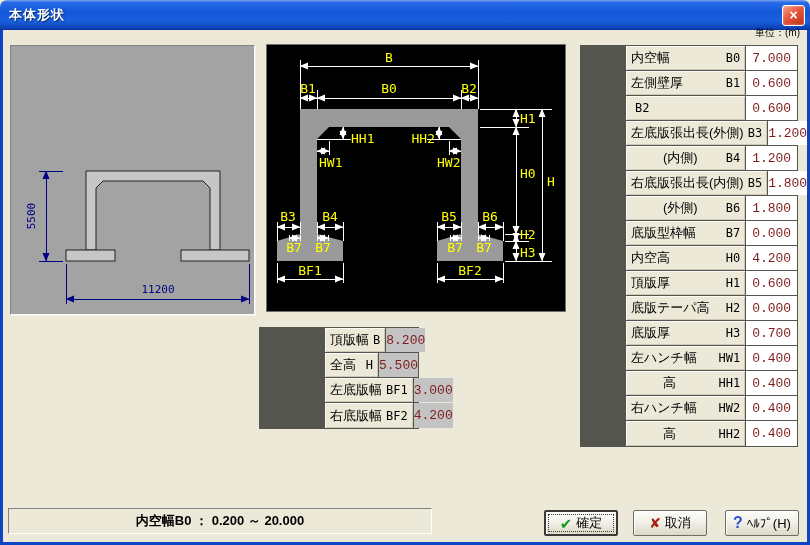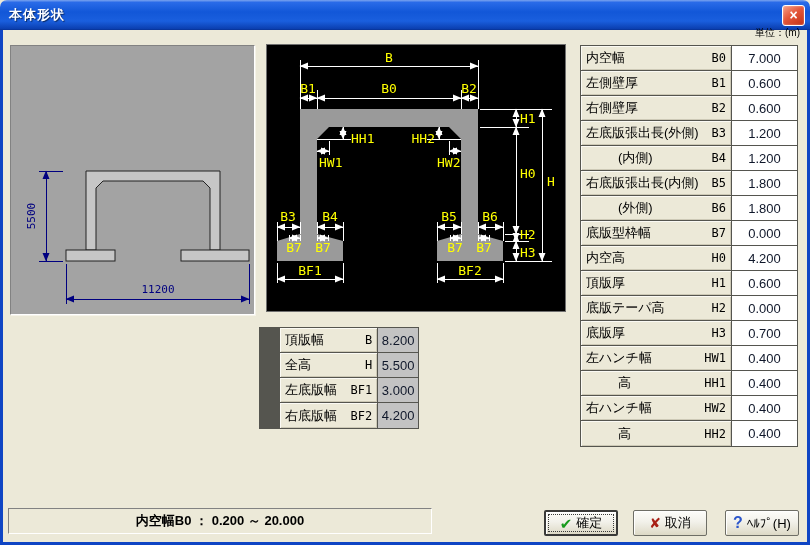--- a/index.html
+++ b/index.html
@@ -46,34 +46,34 @@
   .diagram-panel {
     position: absolute; left: 266px; top: 44px; width: 300px; height: 268px;
     background: #000; border: 1px solid #6f6f6f;
   }
   svg text { font-family: "DejaVu Sans Mono", "Liberation Mono", monospace; }
   .dlab { fill: #ffff00; font-size: 13px; }
   .plab { fill: #000080; font-size: 11px; }
 
   
   .dtable { position: absolute; border: 1px solid #55554f; background: #55554f; }
-  .trow { display: flex; height: 25px; }
+  .trow { display: flex; height: 25px; margin-left: 45px; }
   .trow + .trow { margin-top: 0; }
   .lcell {
     position: relative; background: #ece9d8; display: flex; align-items: center;
     padding: 0 5px; font-size: 13px; color: #000;
     box-shadow: inset 1px 1px 0 #fbfaf4, inset -1px -1px 0 #cdc9b6;
     border-right: 1px solid #55554f;
   }
   .lcell .lt { flex: 1; white-space: nowrap; }
   .lcell.indent .lt { padding-left: 32px; }
   .lcell .sym { font-family: "DejaVu Sans Mono", monospace; font-size: 12px; margin-left: 4px; }
   .vcell {
     display: flex; align-items: center; justify-content: center;
-    font-family: Liberation Sans, sans-serif; font-size: 13px; color: #0f172a;
+    font-family: Liberation Mono, monospace; font-size: 13px; color: #7f1d1d;
     background: #fff;
   }
   .params-table { left: 580px; top: 45px; width: 218px; }
   .params-table .lcell { width: 151px; }
   .params-table .vcell { width: 65px; }
   .params-table .trow { border-bottom: 1px solid #55554f; }
   .params-table .trow:last-child { border-bottom: none; }
   .summary-table { left: 259px; top: 327px; width: 160px; }
   .summary-table .lcell { width: 112px; }
   .summary-table .vcell { width: 46px; background: #c3c3c3; }
@@ -264,21 +264,20 @@
     </div>
     <div class="trow">
       <div class="lcell">
           <span class="lt">左側壁厚</span>
           <span class="sym">B1</span>
         </div>
       <div class="vcell">0.600</div>
     </div>
     <div class="trow">
       <div class="lcell">
-          <span class="lt">右側壁厚</span>
           <span class="sym">B2</span>
         </div>
       <div class="vcell">0.600</div>
     </div>
     <div class="trow">
       <div class="lcell">
           <span class="lt">左底版張出長(外側)</span>
           <span class="sym">B3</span>
         </div>
       <div class="vcell">1.200</div>

